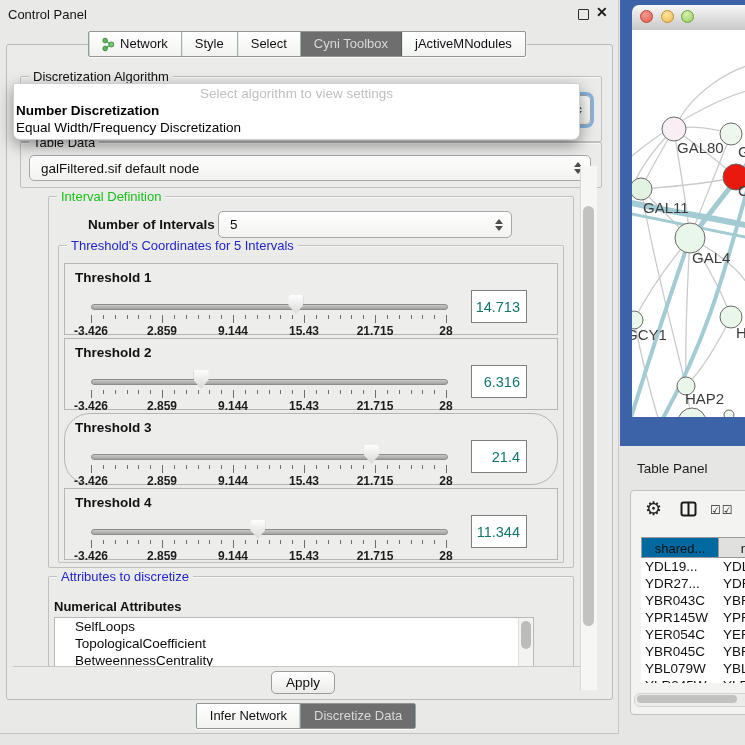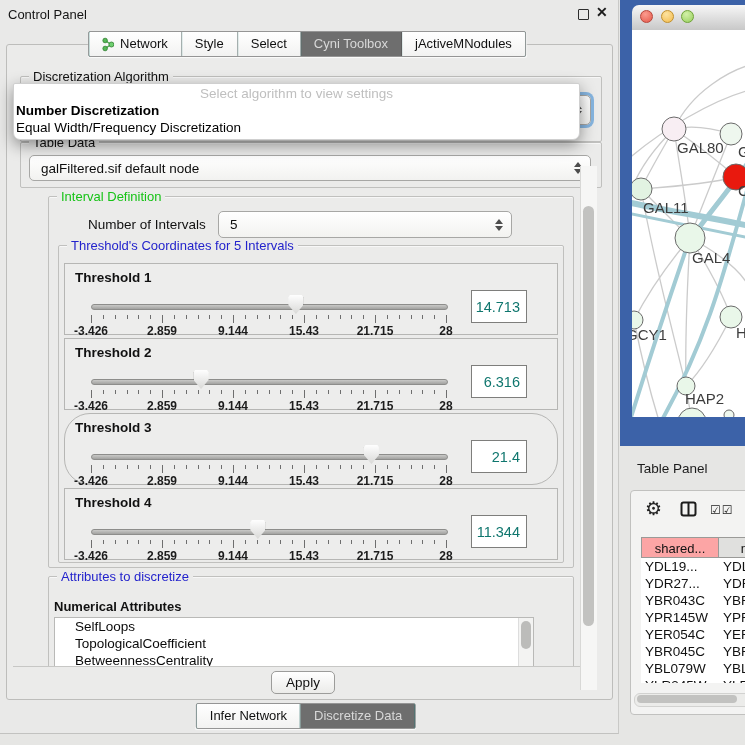--- a/index.html
+++ b/index.html
@@ -99,21 +99,21 @@
 
   
   #tpTitle{position:absolute;left:637px;top:461px;font-size:13.5px;color:#1b1b1b}
   #tpBox{position:absolute;left:630px;top:490px;width:130px;height:223px;background:#f3f3f2;
          border:1px solid #c1c1bf;border-radius:4px;overflow:hidden}
   #gearIcon{position:absolute;left:14px;top:8px;font-size:19px;color:#222;line-height:19px}
   #colIcon{position:absolute;left:49px;top:10px}
   #cbIcons{position:absolute;left:79px;top:12px;font-size:12px;color:#222;letter-spacing:1px}
   .thCell{position:absolute;top:46px;height:21px;line-height:21px;font-size:13px;text-align:center;
           border:1px solid #9a9a98;box-sizing:border-box;color:#111}
-  #thCell1{left:10px;width:78px;background:#fca5a5}
+  #thCell1{left:10px;width:78px;background:#0369a1}
   #thCell2{left:87px;width:60px;background:#e0e0de}
   #tpRows{position:absolute;left:10px;top:67px;width:140px;height:125px;background:#fff;overflow:hidden;font-size:13.5px}
   .tpRow{height:17px;line-height:17px;white-space:nowrap}
   .tpC1{display:inline-block;width:78px;padding-left:4px;box-sizing:border-box}
   .tpC2{display:inline-block;padding-left:4px}
   #hsb{position:absolute;left:3px;top:202px;width:121px;height:12px;background:#ececea;
        border:1px solid #d2d2d0;border-radius:6px}
   #hsbThumb{position:absolute;left:2px;top:1px;width:100px;height:8px;background:#c2c2c0;border-radius:4px}
 
   svg text{font-family:"Liberation Sans",sans-serif}
@@ -182,21 +182,21 @@
           <span class="arrDn"></span>
         </span>
     </div>
   </div>
 
   <div id="viewport">
 
     <div class="group" style="left:35px;top:8px;width:524px;height:370px;z-index:1">
       <span class="legend green">Interval Definition</span>
     </div>
-    <div style="position:absolute;left:75px;top:29px;font-size:13.5px;font-weight:normal;z-index:2">Number of Intervals</div>
+    <div style="position:absolute;left:75px;top:29px;font-size:13.5px;font-weight:bold;z-index:2">Number of Intervals</div>
     <div class="combo" style="left:205px;top:23px;width:294px;height:27px;z-index:2">
       <span>5</span>
       <span class="arrows">
           <span class="arrUp"></span>
           <span class="arrDn"></span>
         </span>
     </div>
     <div class="group" style="left:45px;top:57px;width:504px;height:316px;z-index:2">
       <span class="legend blue">Threshold's Coordinates for 5 Intervals</span>
     </div>

